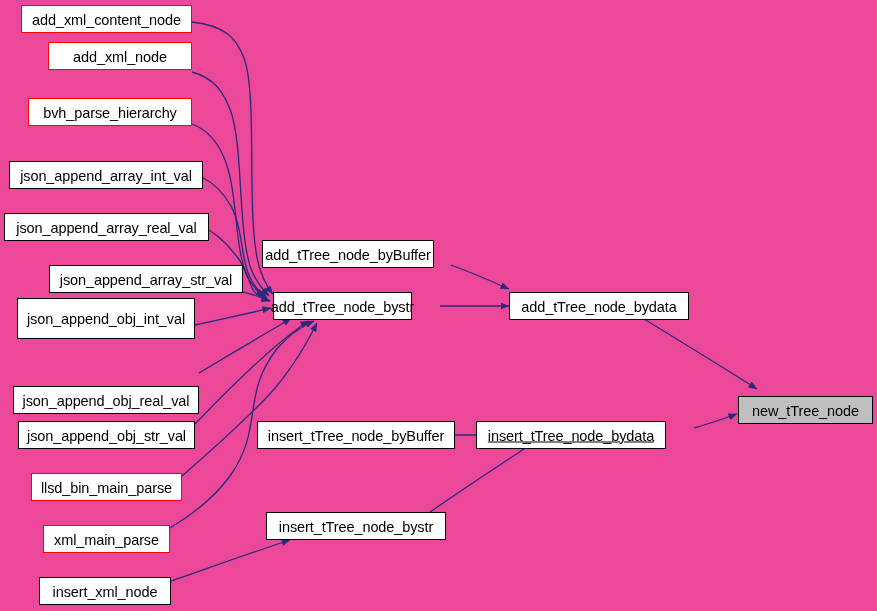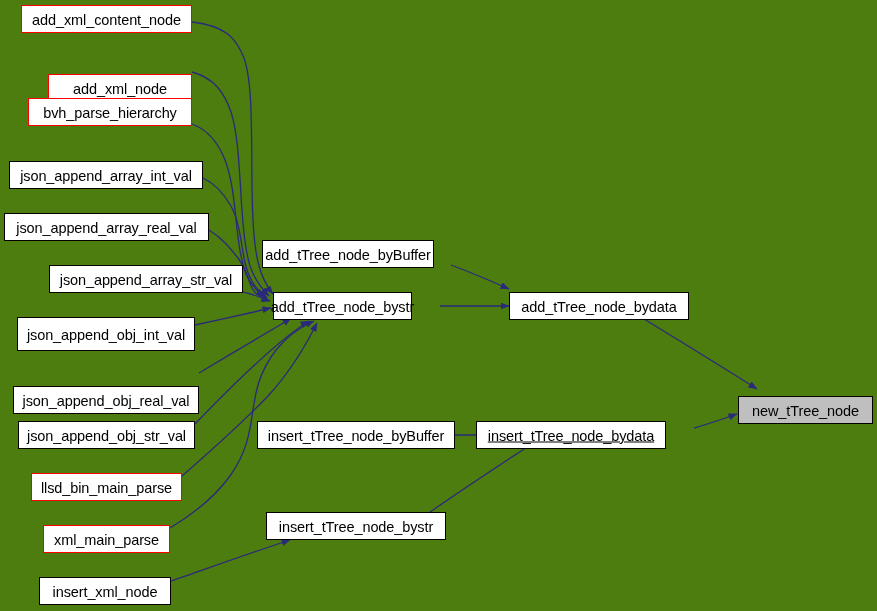--- a/index.html
+++ b/index.html
@@ -8,21 +8,21 @@
     padding: 0;
     background: #ffffff;
   }
   body {
     font-family: "Liberation Sans", sans-serif;
   }
   #graph {
     position: relative;
     width: 877px;
     height: 611px;
-    background: #4d7c0f;
+    background: #ec4899;
     overflow: hidden;
   }
   #edge-layer {
     position: absolute;
     left: 0;
     top: 0;
     width: 877px;
     height: 611px;
     pointer-events: none;
   }
@@ -83,36 +83,36 @@
         <path d="M455,435 L504,435" marker-end="url(#arrowhead)" stroke="#2a2a7a"></path>
         <path d="M430,512 C459,492 504,462 535,442" marker-end="url(#arrowhead)" stroke="#2a2a7a"></path>
         <path d="M694,428 C708,424 723,419 737,414" marker-end="url(#arrowhead)" stroke="#2a2a7a"></path>
       </g>
   </svg>
 
   <div id="node-group">
       <div class="node red" style="left: 21px; top: 5px; width: 171px; height: 28px;">
         <span class="node-label">add_xml_content_node</span>
       </div>
-      <div class="node red" style="left: 48px; top: 74px; width: 144px; height: 28px;">
+      <div class="node red" style="left: 48px; top: 42px; width: 144px; height: 28px;">
         <span class="node-label">add_xml_node</span>
       </div>
       <div class="node red" style="left: 28px; top: 98px; width: 164px; height: 28px;">
         <span class="node-label">bvh_parse_hierarchy</span>
       </div>
       <div class="node" style="left: 9px; top: 161px; width: 194px; height: 28px;">
         <span class="node-label">json_append_array_int_val</span>
       </div>
       <div class="node" style="left: 4px; top: 213px; width: 205px; height: 28px;">
         <span class="node-label">json_append_array_real_val</span>
       </div>
       <div class="node" style="left: 10px; top: 265px; width: 194px; height: 28px; margin-left: 39px;">
         <span class="node-label">json_append_array_str_val</span>
       </div>
-      <div class="node" style="left: 17px; top: 317px; width: 178px; height: 34px;">
+      <div class="node" style="left: 17px; top: 298px; width: 178px; height: 41px;">
         <span class="node-label">json_append_obj_int_val</span>
       </div>
       <div class="node" style="left: 13px; top: 386px; width: 186px; height: 28px;">
         <span class="node-label">json_append_obj_real_val</span>
       </div>
       <div class="node" style="left: 18px; top: 421px; width: 177px; height: 28px;">
         <span class="node-label">json_append_obj_str_val</span>
       </div>
       <div class="node red" style="left: 31px; top: 473px; width: 151px; height: 28px;">
         <span class="node-label">llsd_bin_main_parse</span>

